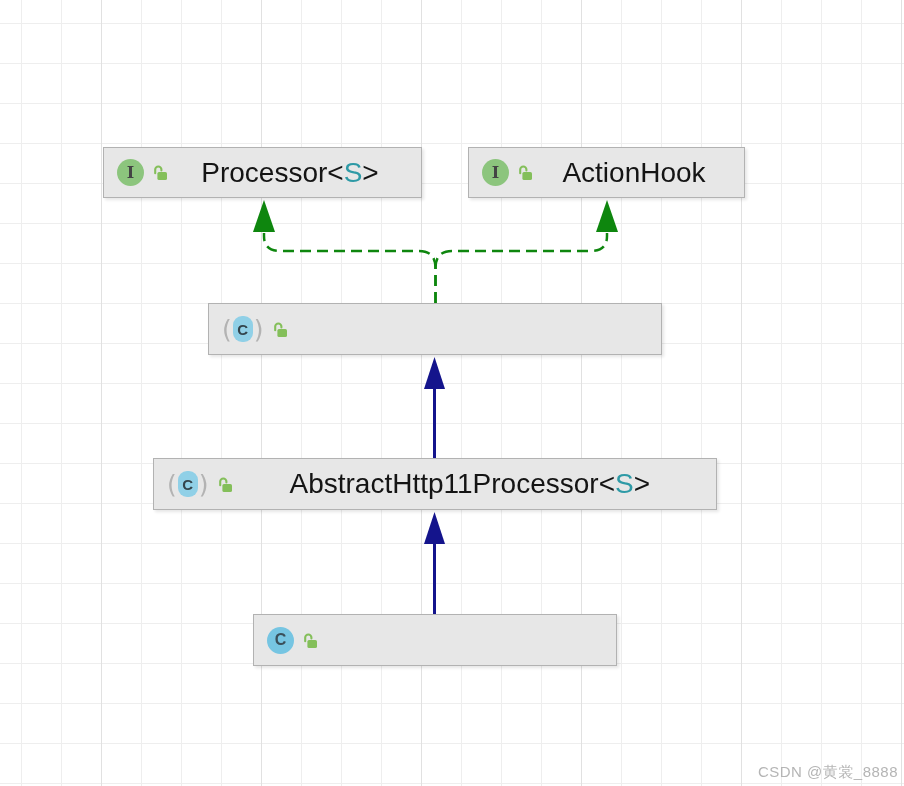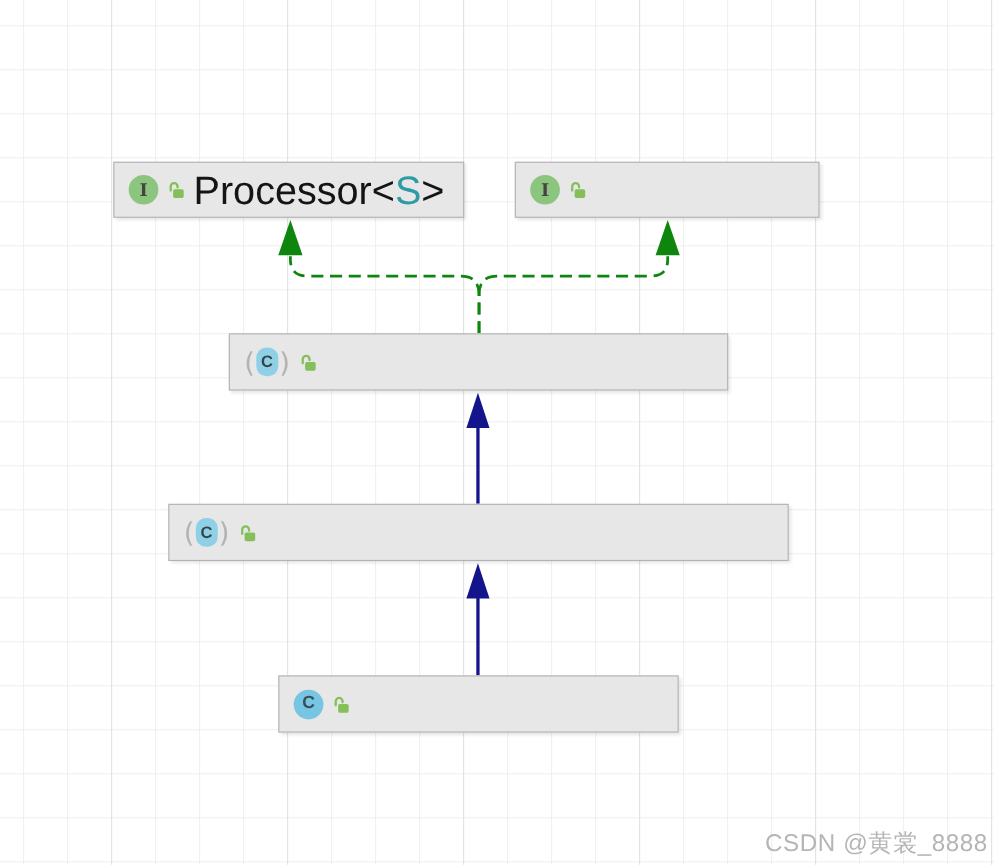--- a/index.html
+++ b/index.html
@@ -29,21 +29,21 @@
     position:absolute;display:flex;align-items:center;
     background:var(--node-bg,#e7e7e7);
     border:1px solid #b2b2b2;
     box-shadow:2px 2px 3px rgba(0,0,0,0.10);
     box-sizing:border-box;
     cursor:default;
   }
   .icons{display:flex;align-items:center;gap:7px;padding-left:13px;flex:0 0 auto;}
   .node-label{
     flex:1;text-align:center;
-    font-size:36px;color:#141414;letter-spacing:0px;
+    font-size:28px;color:#141414;letter-spacing:0px;
     padding-right:10px;white-space:nowrap;
   }
   .gen{color:var(--generic-param,#2e9aa6);}
   .icon-iface{
     width:27px;height:27px;border-radius:50%;
     background:var(--interface-icon-bg,#8cc57d);
     display:flex;align-items:center;justify-content:center;
     font-family:"DejaVu Serif","Liberation Serif",serif;
     font-size:16px;font-weight:700;color:#444444;
   }
@@ -60,21 +60,21 @@
   }
   .icon-abstract .squircle{
     width:20px;height:26px;border-radius:9px;margin:0 1px;
     background:var(--abstract-icon-bg,#90d0e7);
     display:flex;align-items:center;justify-content:center;
     font-size:15px;font-weight:600;color:#33444c;
   }
   .icon-lock{display:flex;align-items:center;margin-left:1px;}
   .watermark{
     position:absolute;right:6px;bottom:4px;
-    color:#b5b5b5;font-size:22px;letter-spacing:0.5px;
+    color:#b5b5b5;font-size:15px;letter-spacing:0.5px;
     font-family:"Liberation Sans","DejaVu Sans",sans-serif;
   }
 </style>
 </head>
 <body>
 
 <div class="canvas">
 
   <svg class="edges" width="904" height="786" viewBox="0 0 904 786">
     <g>
@@ -115,20 +115,21 @@
       <span class="icon-iface">
           <span>I</span>
         </span>
       <span class="icon-lock">
         <svg width="17" height="17" viewBox="0 0 17 17">
             <path d="M3.2 9.2 V5.6 a3.1 3.1 0 0 1 6.2 0 V6.4" fill="none" stroke="#84bf5a" stroke-width="2.1" stroke-linecap="round"></path>
             <rect x="5.4" y="8" width="9.6" height="8" rx="1.6" fill="#84bf5a"></rect>
           </svg>
       </span>
     </span>
+    <span class="node-label"><span>ActionHook</span><span></span><span class="gen"></span><span></span></span>
   </div>
 
   <div class="node" style="left:208px;top:303px;width:454px;height:52px">
     <span class="icons">
       <span class="icon-abstract">
         <span class="paren">(</span>
         <span class="squircle">
             <span>C</span>
           </span>
         <span class="paren">)</span>
@@ -151,20 +152,21 @@
           </span>
         <span class="paren">)</span>
       </span>
       <span class="icon-lock">
         <svg width="17" height="17" viewBox="0 0 17 17">
             <path d="M3.2 9.2 V5.6 a3.1 3.1 0 0 1 6.2 0 V6.4" fill="none" stroke="#84bf5a" stroke-width="2.1" stroke-linecap="round"></path>
             <rect x="5.4" y="8" width="9.6" height="8" rx="1.6" fill="#84bf5a"></rect>
           </svg>
       </span>
     </span>
+    <span class="node-label"><span>AbstractHttp11Processor</span><span>&lt;</span><span class="gen">S</span><span>&gt;</span></span>
   </div>
 
   <div class="node" style="left:253px;top:614px;width:364px;height:52px">
     <span class="icons">
       <span class="icon-class">
           <span>C</span>
         </span>
       <span class="icon-lock">
         <svg width="17" height="17" viewBox="0 0 17 17">
             <path d="M3.2 9.2 V5.6 a3.1 3.1 0 0 1 6.2 0 V6.4" fill="none" stroke="#84bf5a" stroke-width="2.1" stroke-linecap="round"></path>

